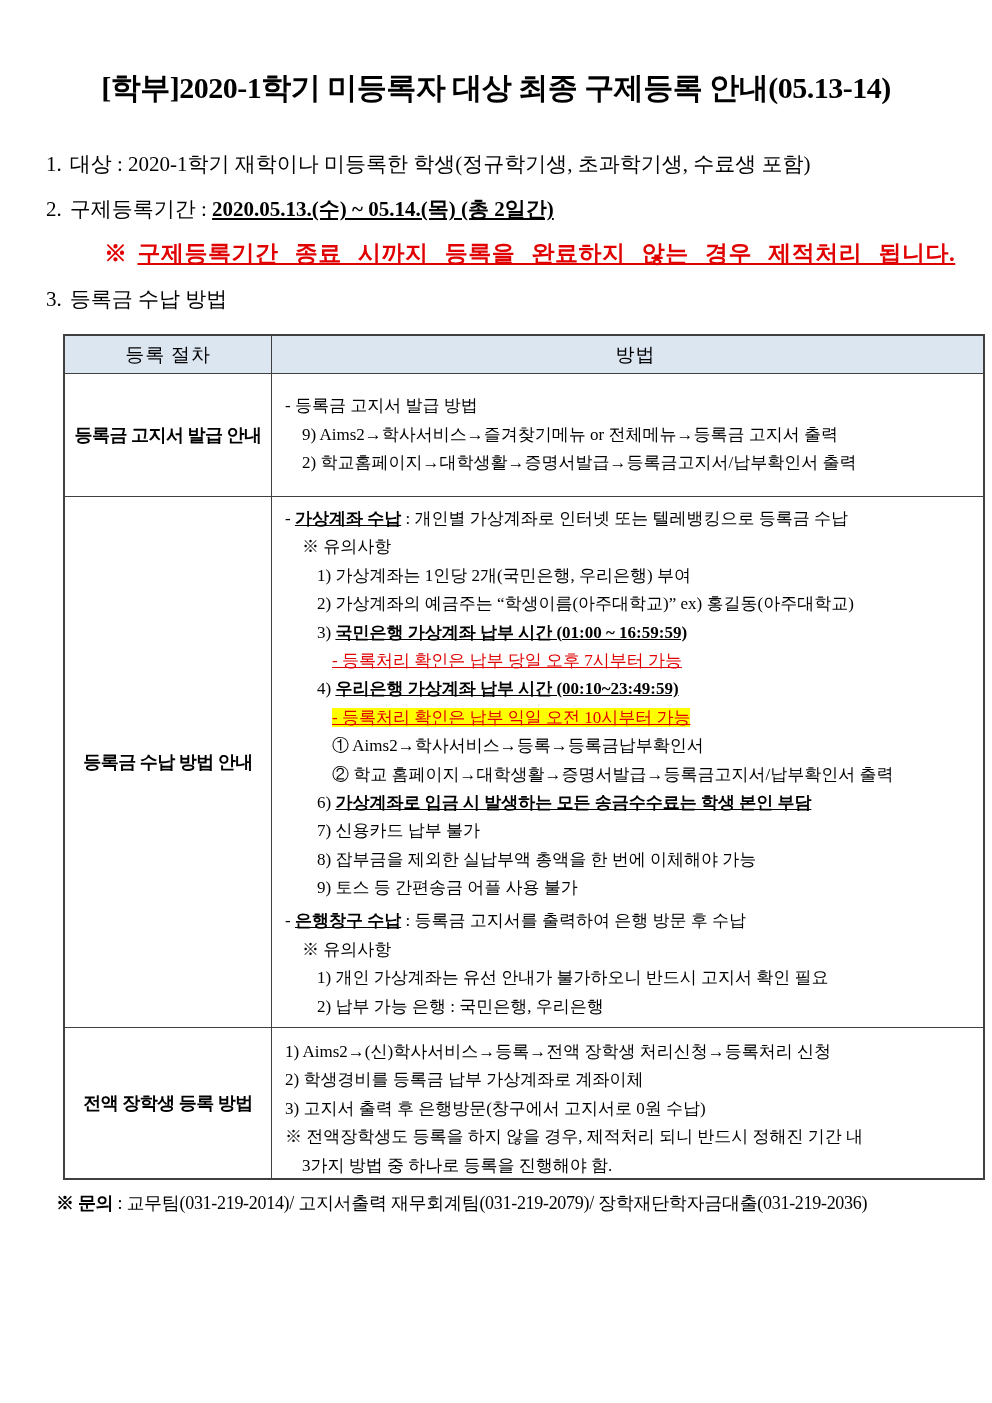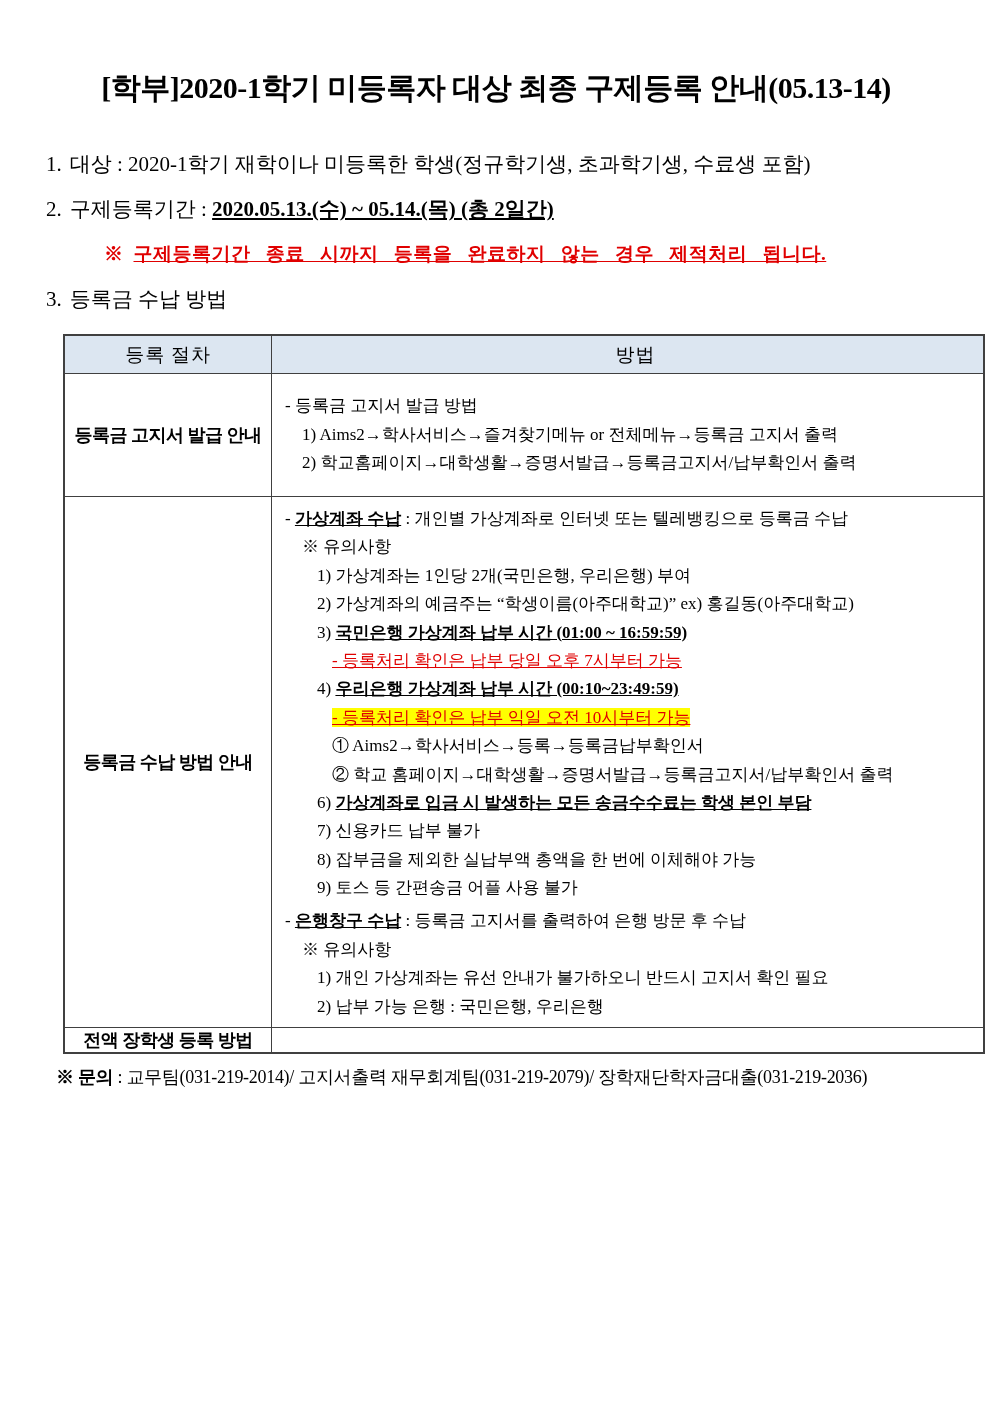--- a/index.html
+++ b/index.html
@@ -23,21 +23,21 @@
   }
 
   
   .items { margin: 40px 0 0 46px; font-size: 21px; }
   .item { margin-bottom: 15px; line-height: 30px; white-space: nowrap; }
   .item .num { margin-right: 8px; }
   .bu { font-weight: bold; text-decoration: underline; }
   .warning-line {
     margin: 0 0 15px 58px;
     line-height: 30px;
-    font-size: 19px;
+    font-size: 23px;
     color: #e00000;
     font-weight: bold;
     word-spacing: 10px;
     letter-spacing: 0.5px;
     white-space: nowrap;
   }
   .warning-line .warn-mark { text-decoration: none; margin-right: 10px; }
   .warning-line .warn-text { text-decoration: underline; }
 
   
@@ -111,21 +111,21 @@
 
     <div class="tr thead">
       <div class="tc c1">등록 절차</div>
       <div class="tc c2">방법</div>
     </div>
 
     <div class="tr">
       <div class="tc c1 row-label">등록금 고지서 발급 안내</div>
       <div class="tc c2 cell-body r1">
         <div class="ln">- 등록금 고지서 발급 방법</div>
-        <div class="ln ind1">1) Aims2→학사서비스→즐겨찾기메뉴 or 전체메뉴→등록금 고지서 출력</div>
+        <div class="ln ind1">9) Aims2→학사서비스→즐겨찾기메뉴 or 전체메뉴→등록금 고지서 출력</div>
         <div class="ln ind1">2) 학교홈페이지→대학생활→증명서발급→등록금고지서/납부확인서 출력</div>
       </div>
     </div>
 
     <div class="tr">
       <div class="tc c1 row-label">등록금 수납 방법 안내</div>
       <div class="tc c2 cell-body r2">
         <div class="ln">
           <span>- </span><span class="bu">가상계좌 수납</span><span> : 개인별 가상계좌로 인터넷 또는 텔레뱅킹으로 등록금 수납</span>
         </div>
@@ -157,20 +157,27 @@
           <span>- </span><span class="bu">은행창구 수납</span><span> : 등록금 고지서를 출력하여 은행 방문 후 수납</span>
         </div>
         <div class="ln ind1">※ 유의사항</div>
         <div class="ln ind2">1) 개인 가상계좌는 유선 안내가 불가하오니 반드시 고지서 확인 필요</div>
         <div class="ln ind2">2) 납부 가능 은행 : 국민은행, 우리은행</div>
       </div>
     </div>
 
     <div class="tr">
       <div class="tc c1 row-label">전액 장학생 등록 방법</div>
+      <div class="tc c2 cell-body r3">
+        <div class="ln">1) Aims2→(신)학사서비스→등록→전액 장학생 처리신청→등록처리 신청</div>
+        <div class="ln">2) 학생경비를 등록금 납부 가상계좌로 계좌이체</div>
+        <div class="ln">3) 고지서 출력 후 은행방문(창구에서 고지서로 0원 수납)</div>
+        <div class="ln">※ 전액장학생도 등록을 하지 않을 경우, 제적처리 되니 반드시 정해진 기간 내</div>
+        <div class="ln ind1">3가지 방법 중 하나로 등록을 진행해야 함.</div>
+      </div>
     </div>
 
   </div>
 
   <div class="footer">
     <span class="b">※ 문의</span><span> : 교무팀(031-219-2014)/ 고지서출력 재무회계팀(031-219-2079)/ 장학재단학자금대출(031-219-2036)</span>
   </div>
 
 </div>
 

